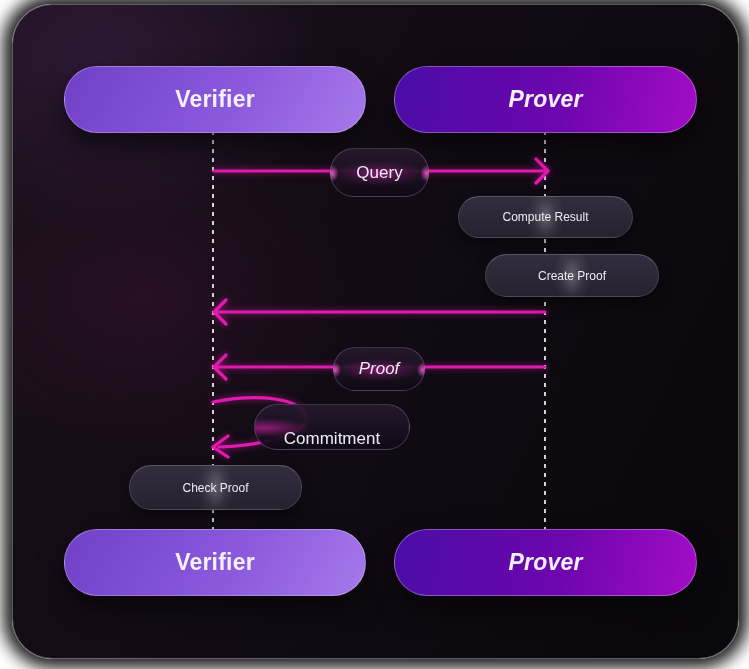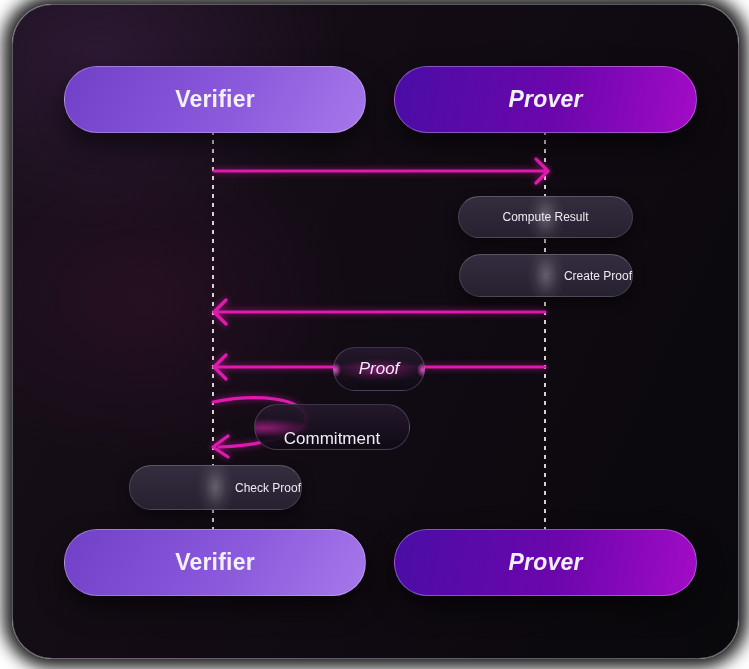--- a/index.html
+++ b/index.html
@@ -72,22 +72,22 @@
     color:#edeaf2;font-size:12px;font-weight:500;
     border-radius:22px;
     border:1px solid rgba(255,255,255,0.13);
     border-top-color:rgba(255,255,255,0.24);
     background:
       radial-gradient(11% 75% at 50% 50%, rgba(255,255,255,0.26) 0%, rgba(255,255,255,0.06) 60%, rgba(255,255,255,0) 100%),
       linear-gradient(180deg, #342d3f 0%, #262030 100%);
     box-shadow:0 6px 14px rgba(0,0,0,0.4);
   }
   #action-compute-result{left:458px;top:196px;width:173px;height:40px;}
-  #action-create-proof{left:459px;top:254px;width:172px;height:41px;justify-content:flex-end;}
-  #action-check-proof{left:129px;top:465px;width:171px;height:43px;justify-content:flex-end;}
+  #action-create-proof{left:485px;top:254px;width:172px;height:41px;}
+  #action-check-proof{left:129px;top:465px;width:171px;height:43px;}
 </style>
 </head>
 <body>
 
 <div class="canvas">
   <div class="frame"></div>
 
   <div class="lifeline" id="lifeline-verifier"></div>
   <div class="lifeline" id="lifeline-prover"></div>
 
@@ -102,20 +102,23 @@
     <polyline points="228,436 213,447 228,457"></polyline>
   </svg>
 
   <div class="node verifier" id="node-verifier-top">
     <span>Verifier</span>
   </div>
   <div class="node prover" id="node-prover-top">
     <span>Prover</span>
   </div>
 
+  <div class="msg-pill" id="msg-query">
+    <span>Query</span>
+  </div>
 
   <div class="action-pill" id="action-compute-result">
     <span>Compute Result</span>
   </div>
   <div class="action-pill" id="action-create-proof">
     <span>Create Proof</span>
   </div>
 
   <div class="msg-pill" id="msg-proof">
     <span>Proof</span>

